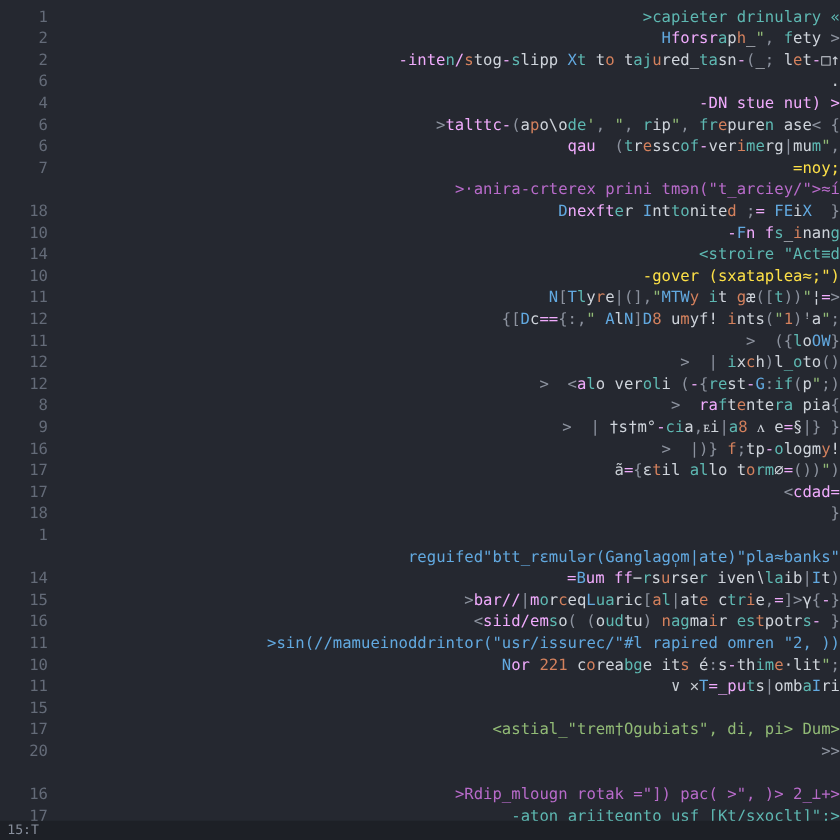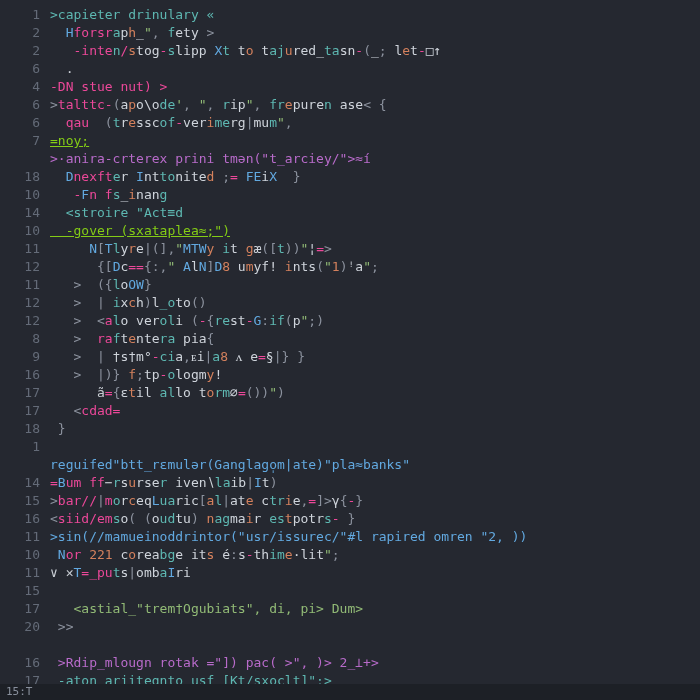--- a/index.html
+++ b/index.html
@@ -24,42 +24,42 @@
   .gutter {
     width: 40px;
     text-align: right;
     color: #646b78;
     padding-right: 10px;
     user-select: none;
     flex-shrink: 0;
   }
   .gutter div { height: 18px; }
   .code { flex: 1; white-space: pre; }
-  .code div { height: 18px; }
+  .code div { height: 18px; text-align: right; }
 
   .statusbar {
     position: absolute;
     left: 0;
     bottom: 0;
     height: 16px;
     width: 100%;
     font-size: 11px;
     color: #888f9c;
     padding-left: 6px;
     background: #1d2026;
     line-height: 16px;
   }
 
   
-  .kw   { color: #ec4899; margin-top: 43px; }           
+  .kw   { color: #f0abfc; margin-top: 43px; }           
   .str  { color: #92bb76; }           
   .fn   { color: #62a9e0; }           
   .id   { color: #d4815d; }
   .punc { color: #8c929e; }
-  .err  { color: #84cc16; text-decoration: underline; }           
+  .err  { color: #fde047; }           
   .cy   { color: #5eb8b2; }
 
   .range { color: #b86bca; margin-top: 29px; }
   .white { color: #cfd4db; }
 </style>
 </head>
 <body>
 
 <div class="editor">
   <div class="gutter" id="gutter">

